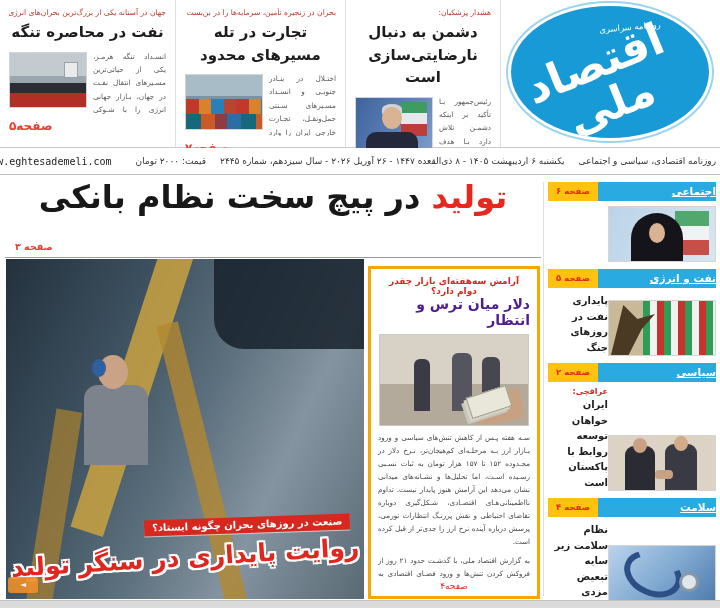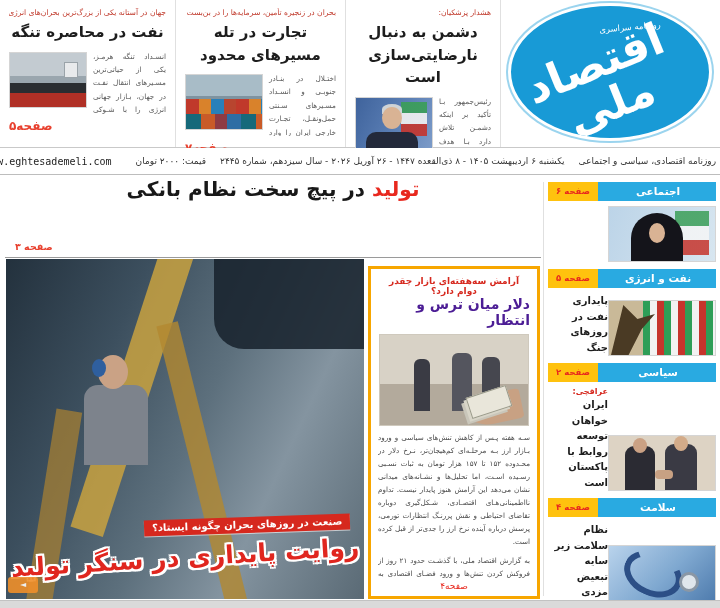--- a/index.html
+++ b/index.html
@@ -44,21 +44,21 @@
   
   .date-bar { position:absolute; top:148px; right:0; left:0; height:27px; border-bottom:1px solid #bdbdbd;
       display:flex; align-items:center; direction:rtl; font-size:9px; color:#333; padding-right:4px; background:#fff; }
   .db-sep { width:1px; height:13px; background:#aaa; margin:0 7px; }
   .db-item { white-space:nowrap; }
   .db-web { direction:ltr; font-family:"DejaVu Sans Mono", monospace; font-size:10px; color:#222; padding:0 10px; }
 
   
   .lead { position:absolute; top:177px; left:5px; width:536px; height:81px; border-bottom:1px solid #9a9a9a; background:#fff; }
   .lead-kicker { text-align:center; color:#7a7a7a; font-size:10.5px; font-weight:bold; padding-top:3px; }
-  .lead-headline { text-align:center; font-size:20px; font-weight:bold; color:#181818; line-height:1.25; letter-spacing:-.5px; }
+  .lead-headline { text-align:center; font-size:32px; font-weight:bold; color:#181818; line-height:1.25; letter-spacing:-.5px; }
   .lead-headline .accent { color:#e8281e; }
   .lead-page { position:absolute; bottom:5px; left:10px; color:#e8402e; font-size:9.5px; font-weight:bold; }
 
   
   .lead-photo { position:absolute; top:259px; left:6px; width:358px; height:340px; overflow:hidden;
       background:linear-gradient(115deg,#23313d 0%,#3c4f5e 28%,#5d707d 52%,#8494a0 72%,#5a6a75 100%); }
   .lp-beam1 { position:absolute; top:-20px; left:110px; width:34px; height:300px; background:#c9a23f; transform:rotate(18deg); opacity:.85; }
   .lp-beam2 { position:absolute; top:60px; left:190px; width:22px; height:330px; background:#b3882f; transform:rotate(-14deg); opacity:.8; }
   .lp-beam3 { position:absolute; top:150px; left:30px; width:26px; height:260px; background:#a57f33; transform:rotate(9deg); opacity:.75; }
   .lp-machine { position:absolute; top:0; right:0; width:150px; height:90px; background:#16212b; opacity:.85; border-radius:0 0 0 30px; }
@@ -89,21 +89,21 @@
       transform:rotate(-18deg); box-shadow:-3px 2px 0 #d8d5c8,-6px 4px 0 #c9c6ba; }
   .cb-body { color:#4c4c4c; font-size:7.2px; line-height:1.8; text-align:justify; overflow:hidden; flex:1; }
   .cb-body p + p { margin-top:6px; }
   .cb-page { color:#e8281e; font-size:9px; font-weight:normal; text-align:center; margin-top:3px; }
 
   
   .v-divider { position:absolute; top:182px; bottom:12px; left:543px; width:1px; background:#e0e0e0; } 
   .sidebar-abs { position:absolute; top:182px; left:548px; width:168px; }
   .sb-section { margin-bottom:7px; }
   .sb-header { position:relative; height:19px; background:#29aae1; }
-  .sb-title { display:block; margin-left:52px; text-align:center; color:#fff; font-size:10.5px; font-weight:bold; line-height:19px; }
+  .sb-title { display:block; margin-left:52px; text-align:right; color:#fff; font-size:10.5px; font-weight:bold; line-height:19px;text-decoration:underline; }
   .sb-pagebox { position:absolute; top:0; left:0; width:50px; height:19px; background:#ffc20e; color:#e8281e;
       font-size:8.5px; font-weight:bold; text-align:center; line-height:19px; }
   .sb-content { display:flex; direction:rtl; margin-top:5px; align-items:flex-end; }
   .sb-photo { width:108px; height:56px; flex:0 0 108px; border:1px solid #d5d5d5; position:relative; overflow:hidden; }
   .sb-text { flex:1; padding-left:4px; padding-bottom:1px; }
   .sb-kicker { color:#d6281e; font-size:8px; font-weight:bold; margin-bottom:1px;text-align:right; }
   .sb-headline { color:#1d1d1d; font-size:10px; font-weight:bold; line-height:1.55; }
 
   .ph-social { background:linear-gradient(110deg,#bcd4e8 0%,#d8e6f0 100%); }
   .ph-social .flag { position:absolute; top:4px; right:6px; width:34px; height:44px;

